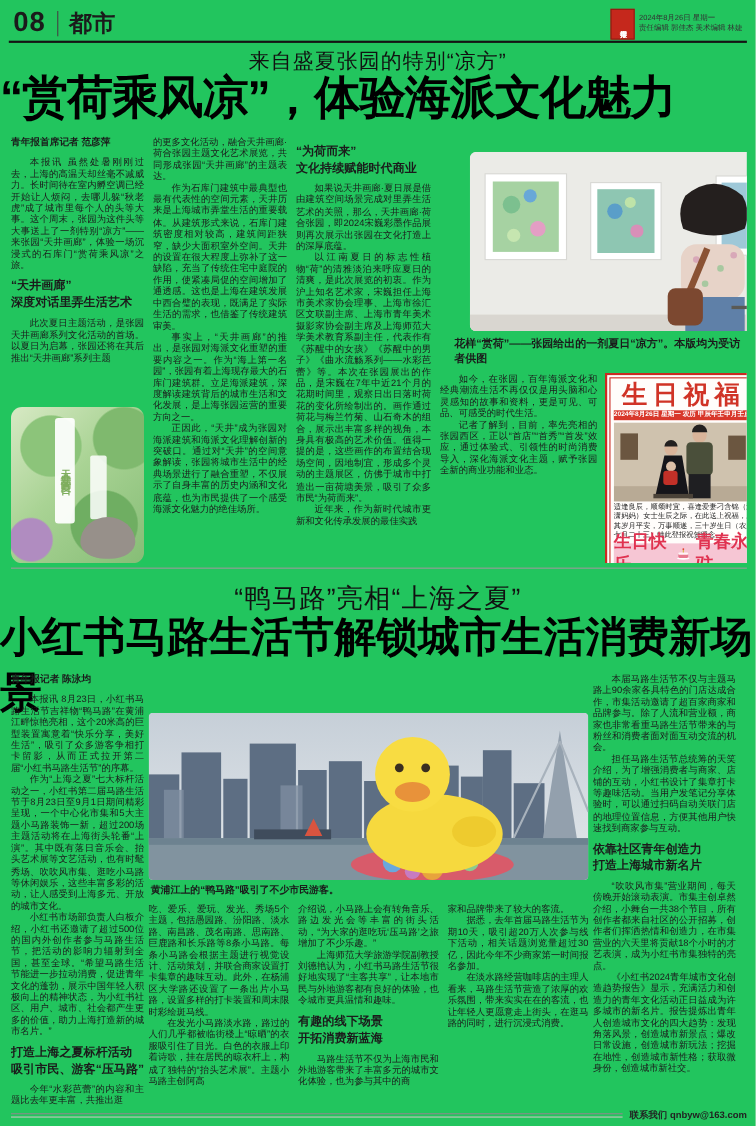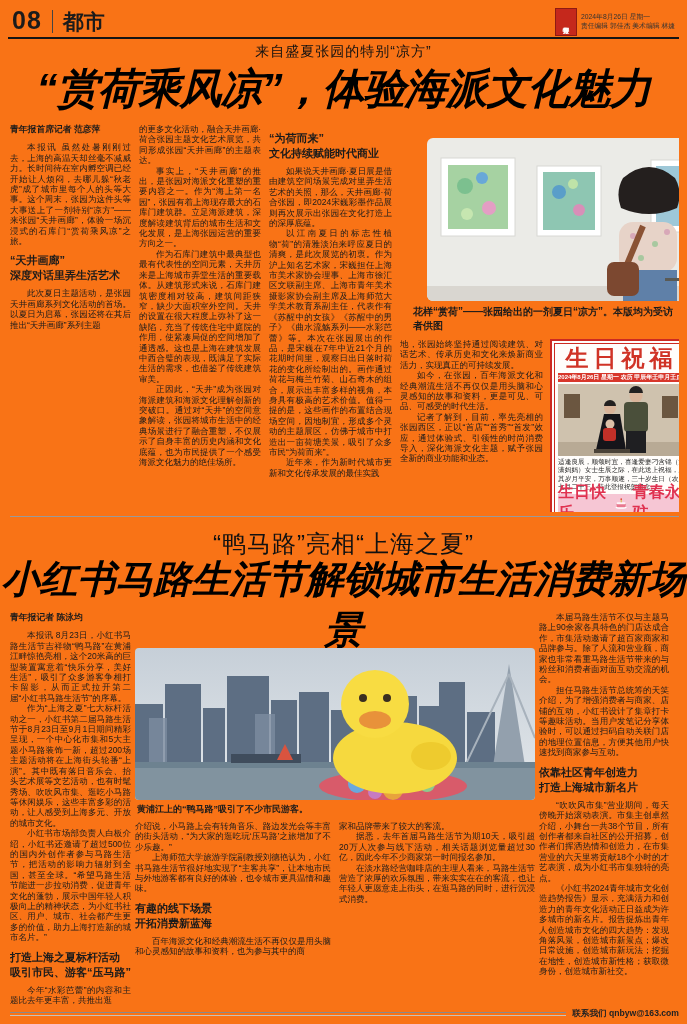--- a/index.html
+++ b/index.html
@@ -1,46 +1,46 @@
 <!DOCTYPE html>
 <html><head>
 <meta charset="utf-8">
 <style>
   html,body{margin:0;padding:0;background:#e8e6e0;}
-  .page{position:relative;width:687px;height:1024px;margin:0 auto;background:#f97316;
+  .page{position:relative;width:687px;height:1024px;margin:0 auto;background:#22c55e;
         font-family:"Liberation Sans",sans-serif;color:#1b1b1b;overflow:hidden;}
   
   .hdr{position:absolute;left:12px;top:6px;right:8px;height:30px;}
   .pagenum{font-size:25px;font-weight:bold;letter-spacing:1px;}
   .sect{font-size:21px;font-weight:bold;margin-left:10px;padding-left:10px;border-left:1px solid #444;}
   .hdr-right{position:absolute;right:4px;top:2px;display:flex;align-items:flex-start;gap:4px;}
   .masthead{width:20px;height:26px;background:#c5281c;color:#fff;writing-mode:vertical-rl;
             font-size:6.5px;font-weight:bold;text-align:center;line-height:20px;border:1px solid #8e1b12;}
   .hdr-meta{font-size:6.8px;line-height:9px;color:#333;padding-top:4px;}
   .rule-top{position:absolute;top:37px;left:8px;right:8px;border-top:2.5px solid #141414;}
   
-  .kicker{position:absolute;left:0;width:100%;text-align:center;font-size:14px;color:#111;letter-spacing:1px;}
+  .kicker{position:absolute;left:0;width:100%;text-align:center;font-size:19px;color:#111;letter-spacing:1px;}
   .a1-kicker{top:43px;}
-  .headline{position:absolute;left:0;width:100%;text-align:center;font-weight:bold;color:#000;font-style:italic;}
+  .headline{position:absolute;left:0;width:100%;font-weight:bold;color:#000;}
   .a1-headline{top:66px;font-size:42px;letter-spacing:-1px;line-height:1.1;}
   .a2-kicker{top:528px;font-size:24px;}
   .a2-headline{top:554px;font-size:38px;letter-spacing:0;}
   
   .colp p{margin:0;font-size:8.5px;line-height:10.4px;text-align:justify;}
   .blk-para{text-indent:2em;}
   .blk-cont{text-indent:0;}
   .blk-byline{font-weight:bold;text-indent:0 !important;margin-bottom:8px !important;font-size:8.8px !important;}
   .blk-subhead{font-weight:bold;text-align:left;white-space:pre-line;text-indent:0 !important;
                font-size:11px !important;line-height:15px !important;margin:7px 0 5px 0 !important;}
   
   .a1-body{position:absolute;top:124px;left:10px;width:669px;height:388px;display:flex;gap:8px;overflow:hidden;}
   .w121{width:121px;flex:none;}
   .w122{width:122px;flex:none;}
   .w123{width:123px;flex:none;}
-  .colflex{display:flex;flex-direction:row;overflow:hidden;}
+  .colflex{display:flex;flex-direction:column;overflow:hidden;}
   .plant-photo{margin-top:auto;position:relative;height:142px;border-radius:10px;overflow:hidden;
     background:
       radial-gradient(circle at 15% 85%,#b08cc0 0 12%,transparent 13%),
       radial-gradient(circle at 85% 20%,#7fb96e 0 18%,transparent 19%),
       radial-gradient(circle at 30% 25%,#8cc47a 0 20%,transparent 21%),
       radial-gradient(circle at 70% 75%,#6fae62 0 22%,transparent 23%),
       linear-gradient(135deg,#d7e9c4 0%,#a9d394 45%,#86bd76 100%);}
   .stele{position:absolute;left:40px;top:10px;width:18px;height:96px;background:rgba(255,255,255,.93);
          border-radius:3px;writing-mode:vertical-rl;text-align:center;color:#7fae5e;
          font-size:9.5px;font-weight:bold;letter-spacing:3px;line-height:18px;}
@@ -108,22 +108,22 @@
         </div>
       <div class="plant-photo">
         <div class="stele">天井里的夏日</div>
         <div class="stele2"></div>
         <div class="pot"></div>
       </div>
     </div>
     <div class="w122 colp">
 
     <p class="blk-cont">的更多文化活动，融合天井画廊·荷合张园主题文化艺术展览，共同形成张园“天井画廊”的主题表达。</p>
+        <p class="blk-para">作为石库门建筑中最典型也最有代表性的空间元素，天井历来是上海城市弄堂生活的重要载体。从建筑形式来说，石库门建筑密度相对较高，建筑间距狭窄，缺少大面积室外空间。天井的设置在很大程度上弥补了这一缺陷，充当了传统住宅中庭院的作用，使紧凑局促的空间增加了通透感。这也是上海在建筑发展中西合璧的表现，既满足了实际生活的需求，也借鉴了传统建筑审美。</p>
         <p class="blk-para">事实上，“天井画廊”的推出，是张园对海派文化重塑的重要内容之一。作为“海上第一名园”，张园有着上海现存最大的石库门建筑群。立足海派建筑，深度解读建筑背后的城市生活和文化发展，是上海张园运营的重要方向之一。</p>
-        <p class="blk-para">作为石库门建筑中最典型也最有代表性的空间元素，天井历来是上海城市弄堂生活的重要载体。从建筑形式来说，石库门建筑密度相对较高，建筑间距狭窄，缺少大面积室外空间。天井的设置在很大程度上弥补了这一缺陷，充当了传统住宅中庭院的作用，使紧凑局促的空间增加了通透感。这也是上海在建筑发展中西合璧的表现，既满足了实际生活的需求，也借鉴了传统建筑审美。</p>
         <p class="blk-para">正因此，“天井”成为张园对海派建筑和海派文化理解创新的突破口。通过对“天井”的空间意象解读，张园将城市生活中的经典场景进行了融合重塑，不仅展示了自身丰富的历史内涵和文化底蕴，也为市民提供了一个感受海派文化魅力的绝佳场所。</p>
       </div>
     <div class="w123 colp">
 
     <p class="blk-subhead">“为荷而来”
 文化持续赋能时代商业</p>
         <p class="blk-para">如果说天井画廊·夏日展是借由建筑空间场景完成对里弄生活艺术的关照，那么，天井画廊·荷合张园，即2024宋巍彩墨作品展则再次展示出张园在文化打造上的深厚底蕴。</p>
         <p class="blk-para">以江南夏日的标志性植物“荷”的清雅淡泊来呼应夏日的清爽，是此次展览的初衷。作为沪上知名艺术家，宋巍担任上海市美术家协会理事、上海市徐汇区文联副主席、上海市青年美术摄影家协会副主席及上海师范大学美术教育系副主任，代表作有《苏醒中的女孩》《苏醒中的男子》《曲水流觞系列——水彩芭蕾》等。本次在张园展出的作品，是宋巍在7年中近21个月的花期时间里，观察日出日落时荷花的变化所绘制出的。画作通过荷花与梅兰竹菊、山石奇木的组合，展示出丰富多样的视角，本身具有极高的艺术价值。值得一提的是，这些画作的布置结合现场空间，因地制宜，形成多个灵动的主题展区，仿佛于城市中打造出一亩荷塘美景，吸引了众多市民“为荷而来”。</p>
         <p class="blk-para">近年来，作为新时代城市更新和文化传承发展的最佳实践</p>
       </div>
@@ -155,21 +155,20 @@
           <rect x="196" y="132" width="54" height="31" fill="#5f80a8"></rect>
           <path d="M216,88 L196,136" stroke="#8a5234" stroke-width="6" fill="none"></path>
           <rect x="180" y="124" width="32" height="34" rx="7" fill="#7c4830"></rect>
           <rect x="238" y="140" width="18" height="3" fill="#5a5a55"></rect>
         </svg>
       </div>
       <div class="caption1">花样“赏荷”——张园给出的一剂夏日“凉方”。本版均为受访者供图</div>
       <div class="a1rail-bottom">
         <div class="a1c4 colp">
 
-        <p class="blk-cont">地，张园始终坚持通过阅读建筑、对话艺术、传承历史和文化来焕新商业活力，实现真正的可持续发展。</p>
             <p class="blk-para">如今，在张园，百年海派文化和经典潮流生活不再仅仅是用头脑和心灵感知的故事和资料，更是可见、可品、可感受的时代生活。</p>
             <p class="blk-para">记者了解到，目前，率先亮相的张园西区，正以“首店”“首秀”“首发”效应，通过体验式、引领性的时尚消费导入，深化海派文化主题，赋予张园全新的商业功能和业态。</p>
           </div>
 
         <div class="ad">
           <div class="ad-inner">
             <div class="ad-title">生日祝福</div>
             <div class="ad-date">2024年8月26日 星期一 农历 甲辰年壬申月壬戌日</div>
             <svg class="ad-photo" viewBox="0 0 127 72">
               <rect width="127" height="72" fill="#cfc2ae"></rect>
@@ -265,25 +264,30 @@
           <circle cx="240" cy="56" r="34" fill="#f8dc42"></circle>
           <circle cx="228" cy="50" r="4" fill="#3a2e20"></circle>
             <circle cx="252" cy="50" r="4" fill="#3a2e20"></circle>
           <ellipse cx="240" cy="72" rx="16" ry="9" fill="#e8923a"></ellipse>
         </svg>
       </div>
       <div class="caption2">黄浦江上的“鸭马路”吸引了不少市民游客。</div>
       <div class="a2mid-cols">
         <div class="a2mc colp">
 
+        <p class="blk-cont">吃、爱乐、爱玩、发光、秀场5个主题，包括愚园路、汾阳路、淡水路、南昌路、茂名南路、思南路、巨鹿路和长乐路等8条小马路。每条小马路会根据主题进行视觉设计、活动策划，并联合商家设置打卡集章的趣味互动。此外，在杨浦区大学路还设置了一条出片小马路，设置多样的打卡装置和周末限时彩绘斑马线。</p>
+            <p class="blk-para">在发光小马路淡水路，路过的人们几乎都被临街楼上“晾晒”的衣服吸引住了目光。白色的衣服上印着诗歌，挂在居民的晾衣杆上，构成了独特的“抬头艺术展”。主题小马路主创阿高</p>
+          </div>
+        <div class="a2mc colp">
+
         <p class="blk-cont">介绍说，小马路上会有转角音乐、路边发光会等丰富的街头活动，“为大家的逛吃玩‘压马路’之旅增加了不少乐趣。”</p>
             <p class="blk-para">上海师范大学旅游学院副教授刘德艳认为，小红书马路生活节很好地实现了“主客共享”，让本地市民与外地游客都有良好的体验，也令城市更具温情和趣味。</p>
             <p class="blk-subhead">有趣的线下场景
 开拓消费新蓝海</p>
-            <p class="blk-para">百年海派文化和经典潮流生活不再仅仅是用头脑和心灵感知的故事和资料，也为参与其中的商</p>
+            <p class="blk-para">马路生活节不仅为上海市民和外地游客带来了丰富多元的城市文化体验，也为参与其中的商</p>
           </div>
         <div class="a2mc colp">
 
         <p class="blk-cont">家和品牌带来了较大的客流。</p>
             <p class="blk-para">据悉，去年首届马路生活节为期10天，吸引超20万人次参与线下活动，相关话题浏览量超过30亿，因此今年不少商家第一时间报名参加。</p>
             <p class="blk-para">在淡水路经营咖啡店的主理人看来，马路生活节营造了浓厚的欢乐氛围，带来实实在在的客流，也让年轻人更愿意走上街头，在逛马路的同时，进行沉浸式消费。</p>
           </div>
       </div>
     </div>
     <div class="w130 colp">

